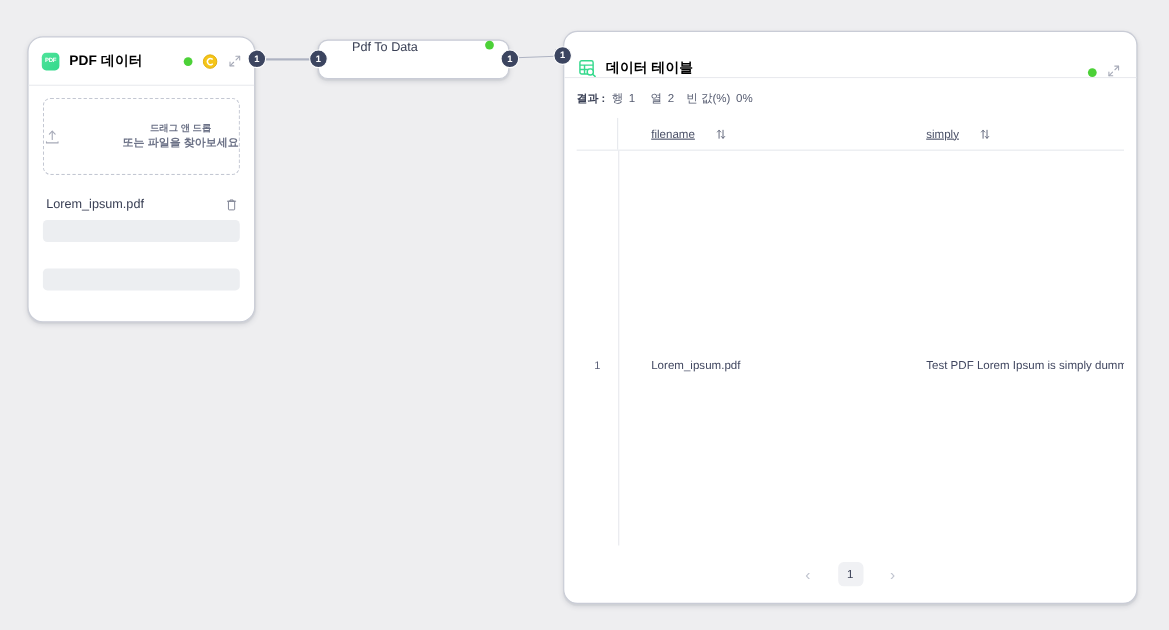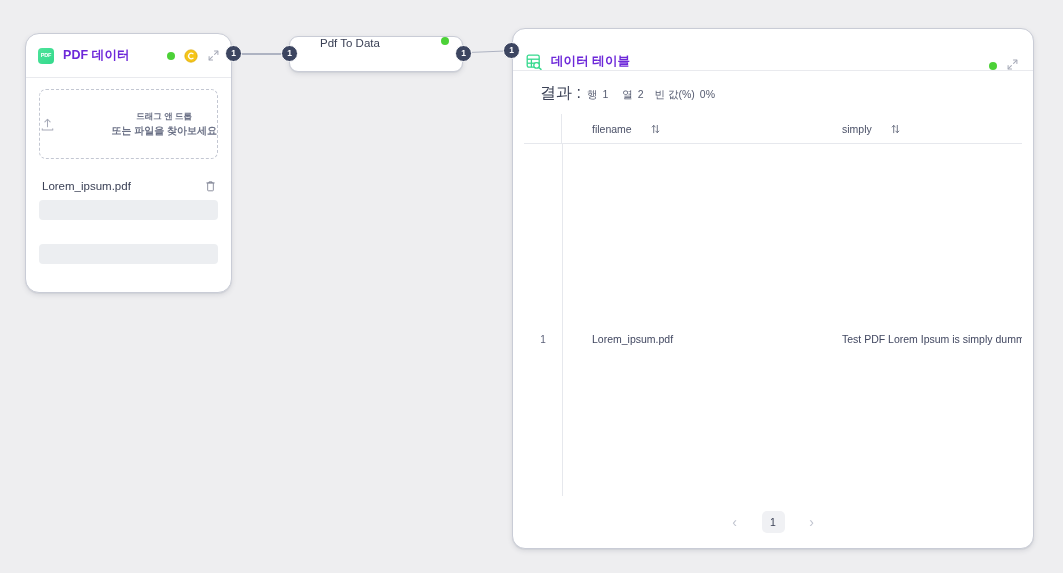--- a/index.html
+++ b/index.html
@@ -44,21 +44,21 @@
     display: flex;
     align-items: center;
     height: 44px;
     padding: 0 12px 0 12px;
     border-bottom: 1px solid #e9eaee;
   }
 
   .node-title {
     font-size: 12.5px;
     font-weight: bold;
-    color: #6d28d9;
+    color: #000000;
     letter-spacing: .1px;
     margin-left: 9px;
     white-space: nowrap;
   }
 
   .header-spacer { flex: 1 1 auto; }
 
   .icon-badge {
     width: 16px; height: 16px;
     border-radius: 4px;
@@ -197,23 +197,22 @@
   .table-icon { width: 16px; height: 16px; flex: none; }
 
   .stats-row {
     display: flex;
     align-items: baseline;
     gap: 6px;
     padding: 12px 0 10px 11px;
     flex: none;
   }
   .stat-label-strong {
-    font-size: 16px; font-weight: normal; color: #3a4055;
+    font-size: 10px; font-weight: bold; color: #3a4055;
     white-space: nowrap;
-    margin-left: 16px;
   }
   .stat-k { font-size: 10.5px; color: #555b70; white-space: nowrap; }
   .stat-v { font-size: 10.5px; color: #555b70; white-space: nowrap; margin-left: -1px; }
 
   
   .grid-wrap {
     flex: 1 1 auto;
     position: relative;
     overflow: hidden;
     margin: 0 11px;
@@ -231,20 +230,21 @@
     border-right: 1px solid #e6e8ed;
     align-self: stretch;
   }
   .col-head {
     display: flex;
     align-items: center;
     gap: 19px;
     font-size: 10.5px;
     color: #4a5067;
     padding-left: 30px;
+    text-decoration: underline;
   }
   .col-filename { width: 250px; flex: none; }
   .col-content { flex: 1 1 auto; }
   .sort-icon { width: 9px; height: 10px; opacity: .85; flex: none; }
 
   .grid-body {
     position: relative;
     height: 380px;
   }
   .gutter-line {

